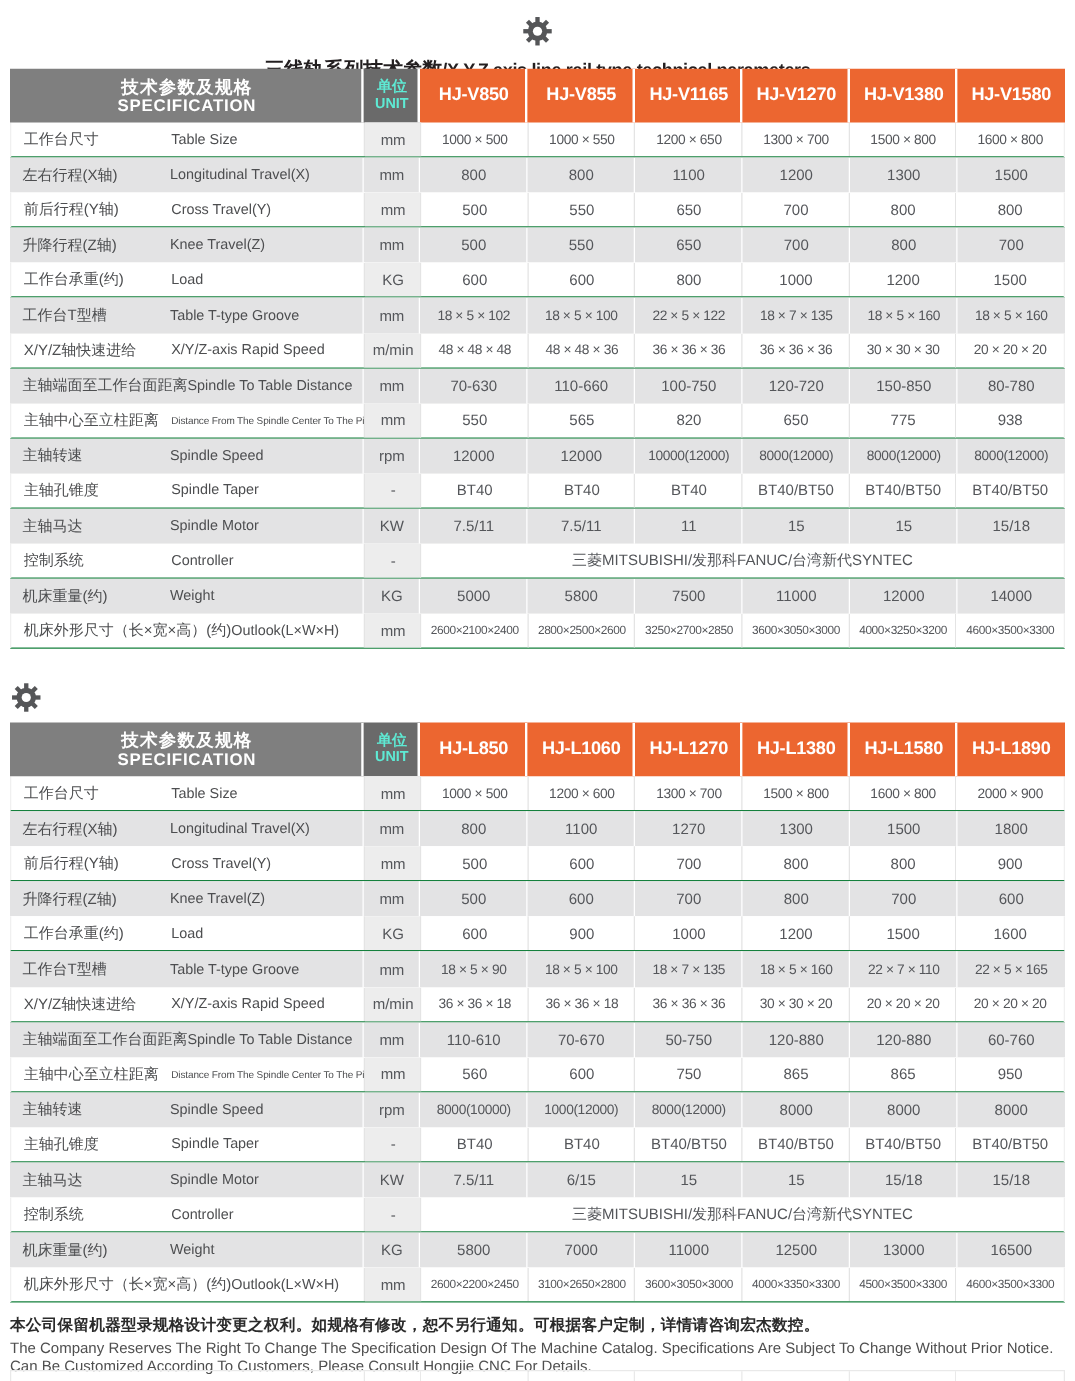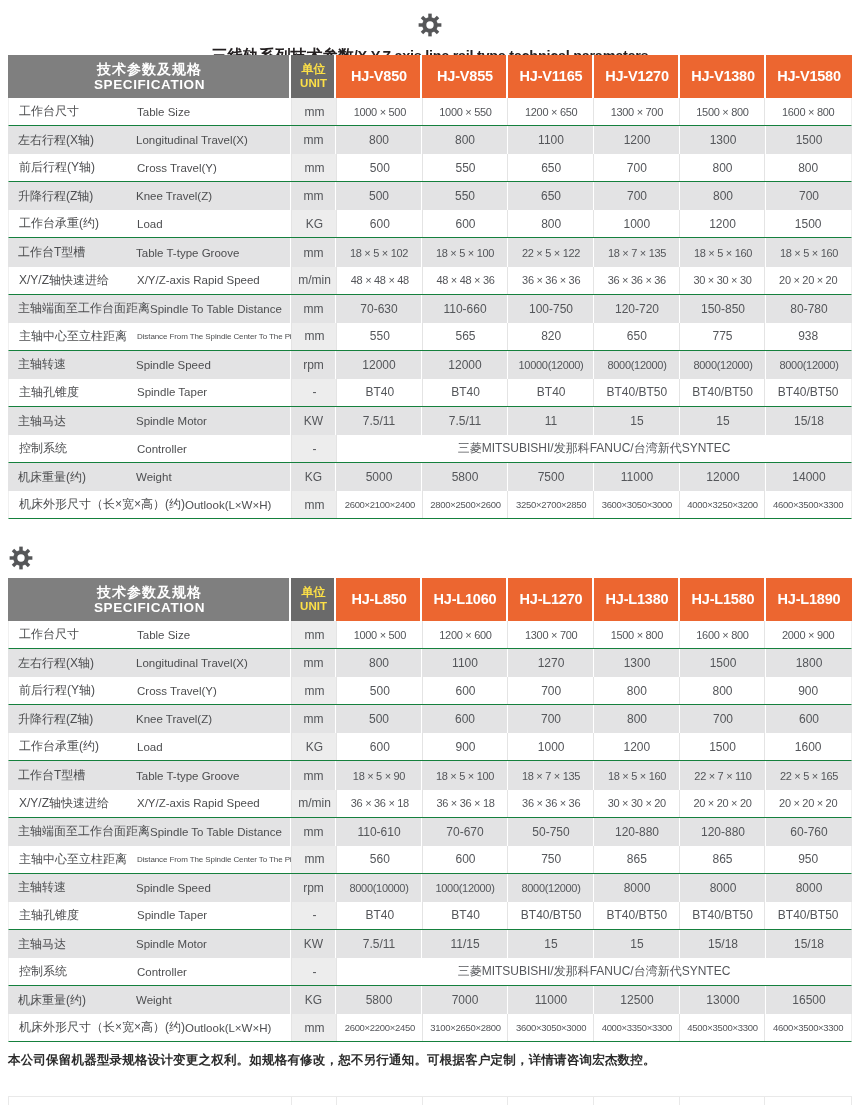--- a/index.html
+++ b/index.html
@@ -21,21 +21,21 @@
   #table2 { top:578px; }
 
   .thead, .trow, .strip { display:grid; grid-template-columns:283px 45px repeat(6, 1fr); }
   .thead { height:43px; }
   .thead > div { display:flex; flex-direction:column; align-items:center; justify-content:center;
                  box-shadow: inset -2px 0 0 #fff; line-height:1.15;text-align:right; }
   .thead > div:last-child { box-shadow:none; }
   .th-spec { background:#7f7f7f; color:#fff; }
   .th-spec .zh { font-size:14px; font-weight:bold; letter-spacing:1px; }
   .th-spec .en { font-size:13.5px; font-weight:600; letter-spacing:0.6px; }
-  .th-unit { background:#6a6a6a; color:#fde047; }
+  .th-unit { background:#6a6a6a; color:#5eead4; }
   .th-unit .zh { font-size:12px; font-weight:bold; }
   .th-unit .en { font-size:11.5px; font-weight:bold; }
   .th-model { background:#ec6630; color:#fff; font-size:14.5px; font-weight:bold; letter-spacing:-0.2px; }
 
   .trow { height:28.1px; }
   .trow > div { display:flex; align-items:center; justify-content:center;
                 color:#54565a; font-size:12px; }
   .trow.odd  { background:#ffffff; --sep:#e4e4e4; border-left:1px solid #f0f0f0; border-right:1px solid #f0f0f0; }
   .trow.even { background:#e3e3e4; --sep:#ffffff; }
   .trow > div { box-shadow: inset -1px 0 0 var(--sep); }
@@ -472,21 +472,21 @@
         <div class="td-val">BT40/BT50</div>
         <div class="td-val">BT40/BT50</div>
       </div>
       <div class="trow even">
         <div class="td-label">
           <div class="lz">主轴马达</div>
           <div class="le">Spindle Motor</div>
         </div>
         <div class="td-unit">KW</div>
         <div class="td-val">7.5/11</div>
-        <div class="td-val">11/15</div>
+        <div class="td-val">6/15</div>
         <div class="td-val">15</div>
         <div class="td-val">15</div>
         <div class="td-val">15/18</div>
         <div class="td-val">15/18</div>
       </div>
       <div class="trow odd">
         <div class="td-label">
           <div class="lz">控制系统</div>
           <div class="le">Controller</div>
         </div>
@@ -516,20 +516,21 @@
         <div class="td-val xs">3100×2650×2800</div>
         <div class="td-val xs">3600×3050×3000</div>
         <div class="td-val xs">4000×3350×3300</div>
         <div class="td-val xs">4500×3500×3300</div>
         <div class="td-val xs">4600×3500×3300</div>
       </div>
     </div>
 
   <div id="footer">
     <p class="f-zh">本公司保留机器型录规格设计变更之权利。如规格有修改，恕不另行通知。可根据客户定制，详情请咨询宏杰数控。</p>
+    <p class="f-en">The Company Reserves The Right To Change The Specification Design Of The Machine Catalog. Specifications Are Subject To Change Without Prior Notice. Can Be Customized According To Customers, Please Consult Hongjie CNC For Details.</p>
   </div>
 
   <div class="strip">
     <div></div>
       <div></div>
       <div></div>
       <div></div>
       <div></div>
       <div></div>
       <div></div>

